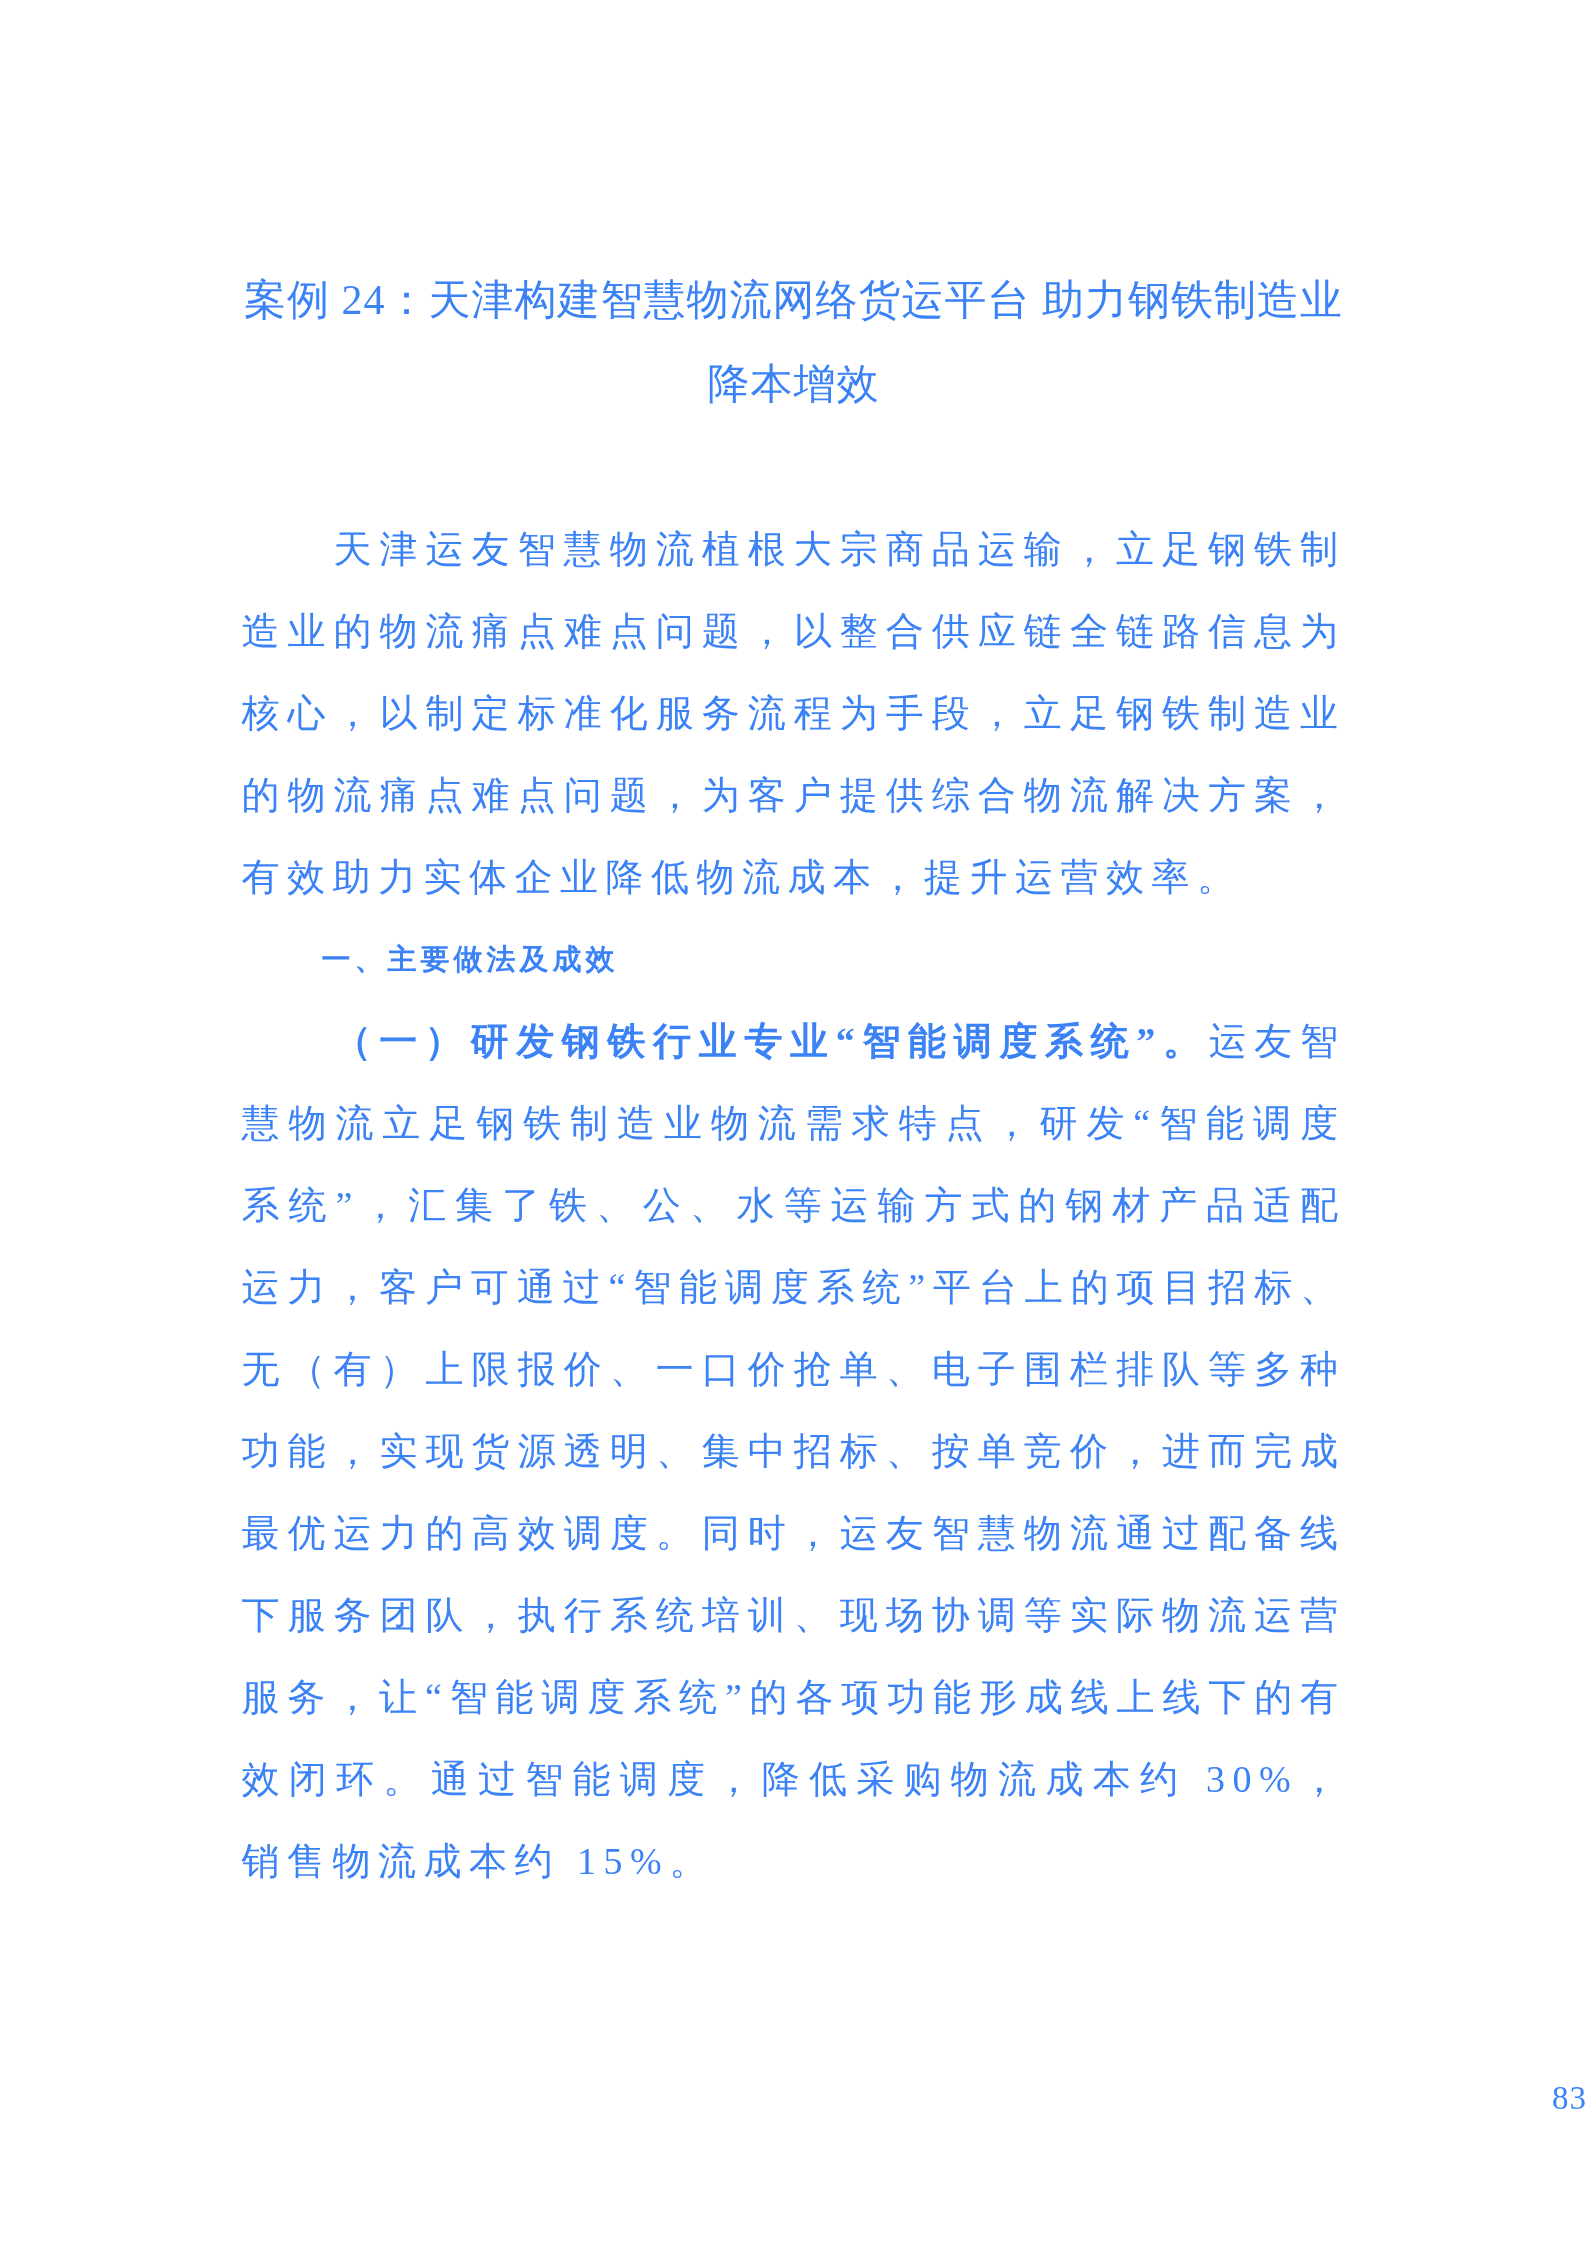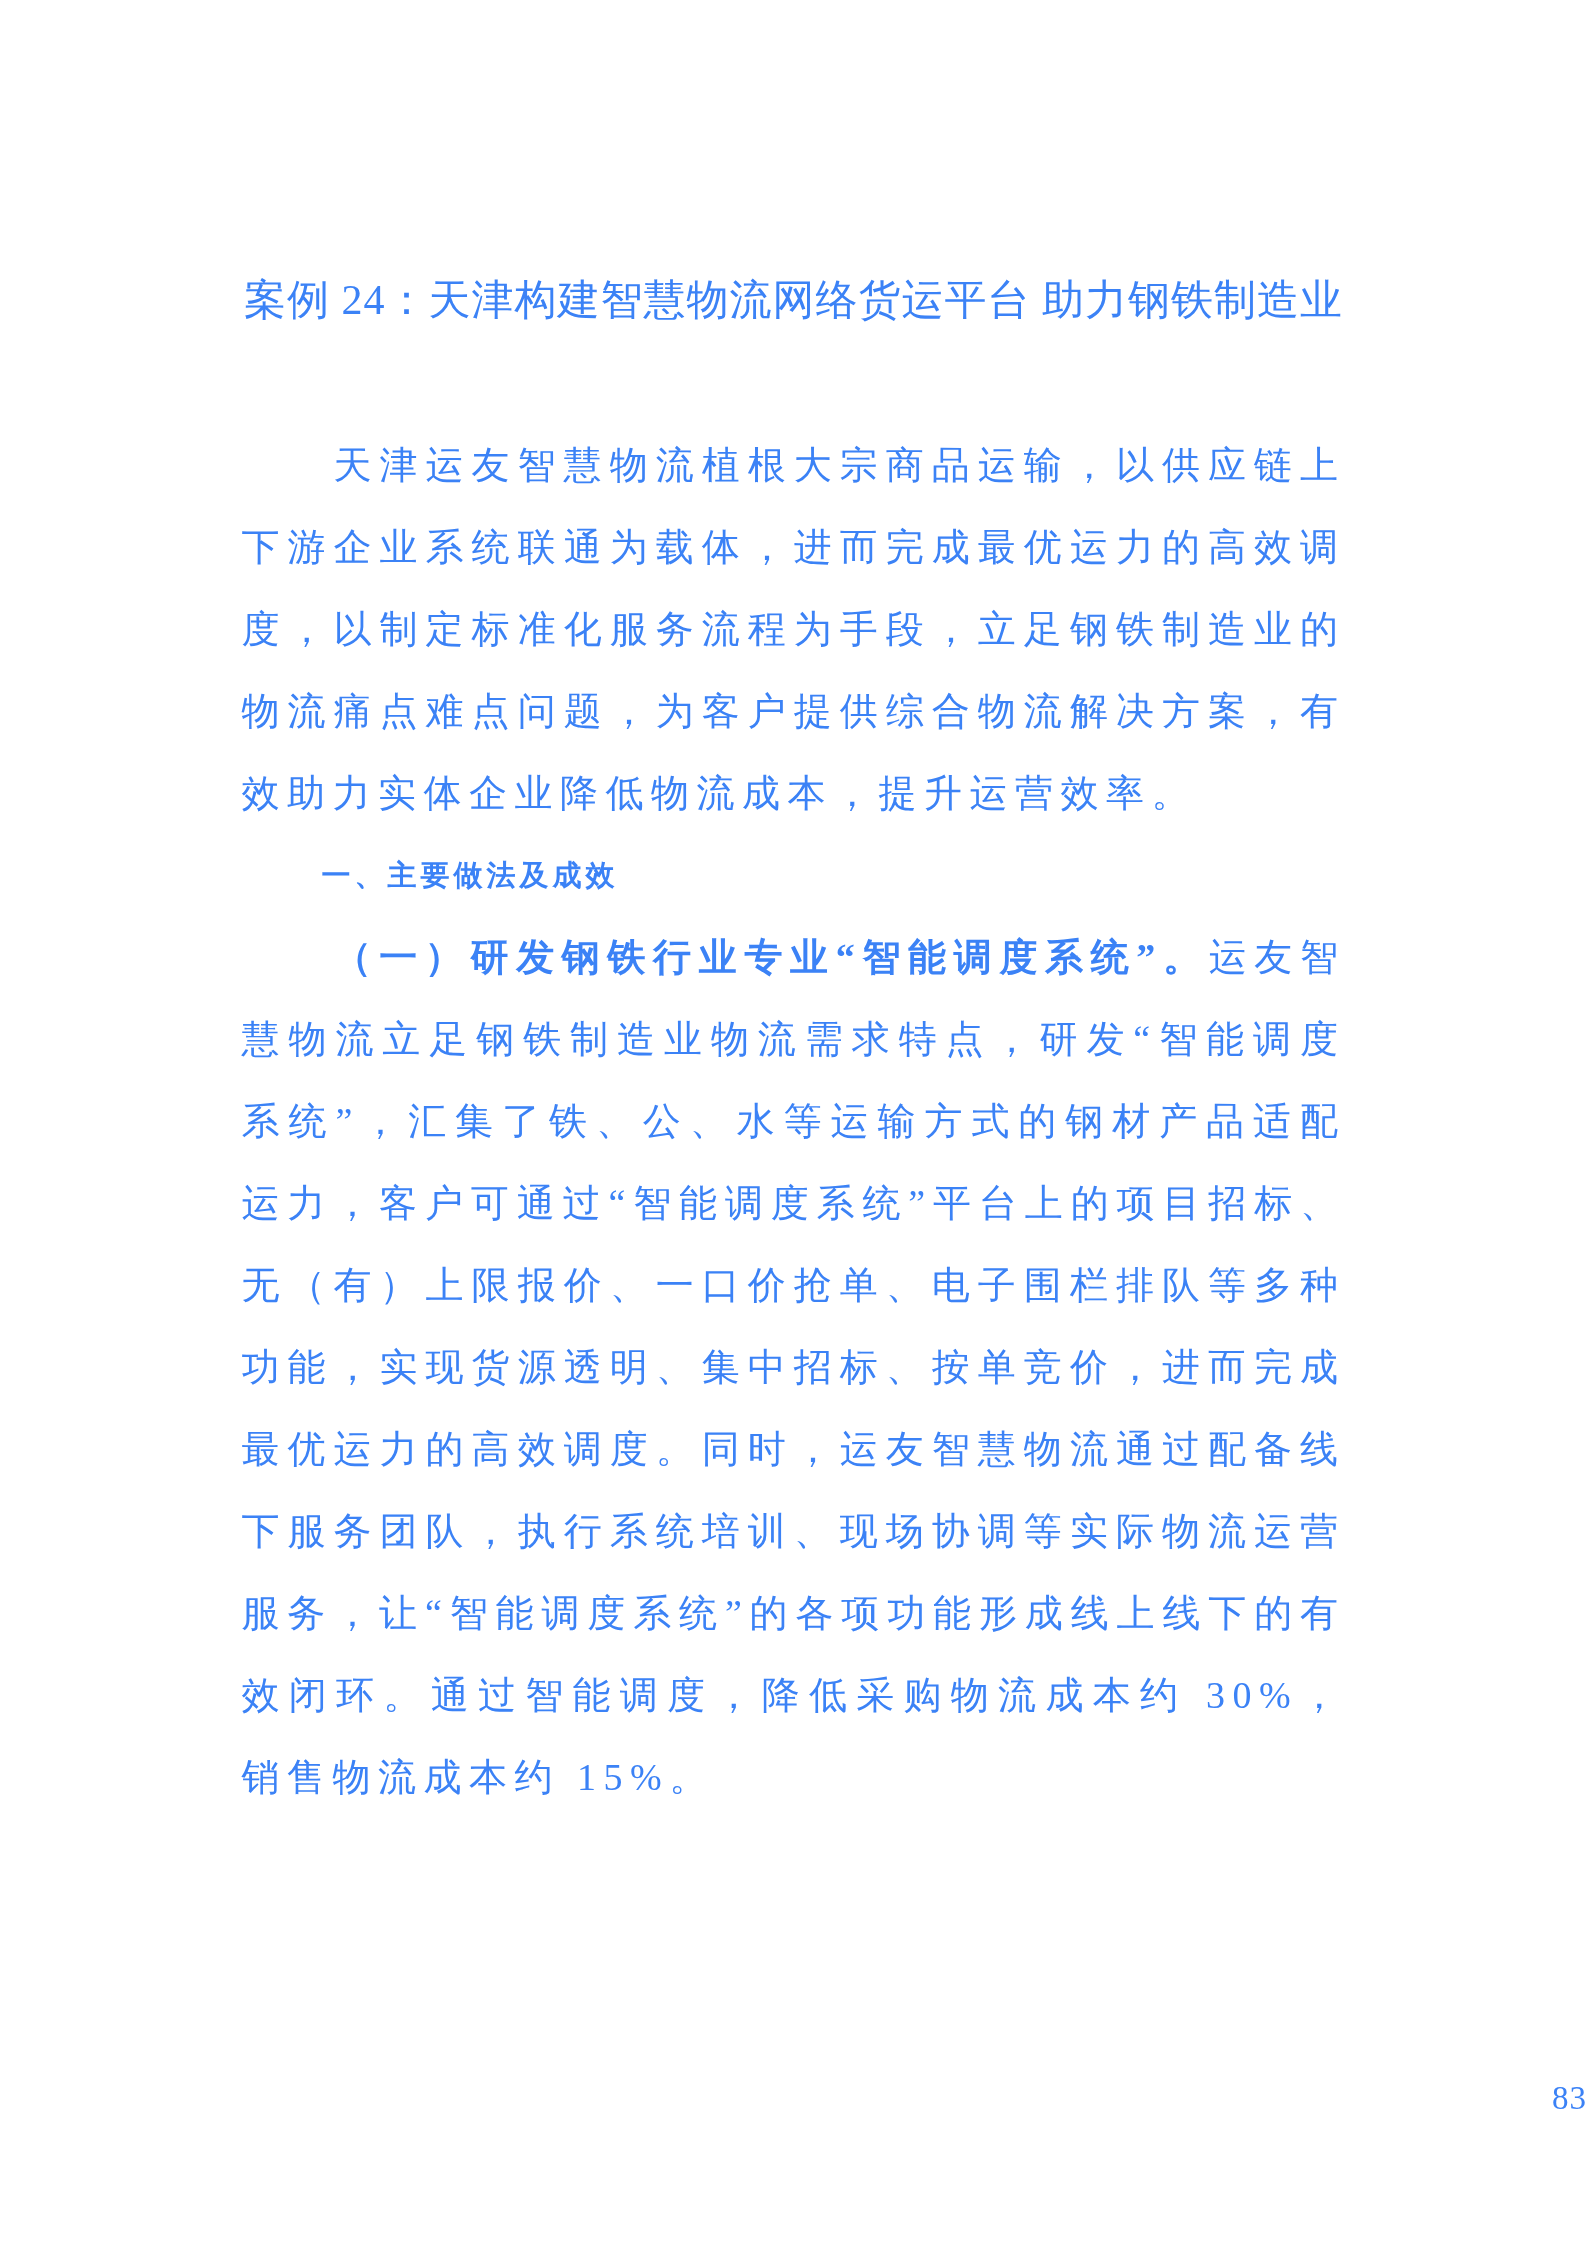--- a/index.html
+++ b/index.html
@@ -65,25 +65,26 @@
     letter-spacing: 1px;
   }
 </style>
 </head>
 <body>
 
 <div class="page">
 
   <h1 class="title">
     <span class="title-line">案例 24：天津构建智慧物流网络货运平台 助力钢铁制造业</span>
+    <span class="title-line">降本增效</span>
   </h1>
 
   <div class="content">
 
-    <p class="para"><span>天津运友智慧物流植根大宗商品运输，以供应链上下游企业系统联通为载体，进而完成最优运力的高效调度，以制定标准化服务流程为手段，立足钢铁制造业的物流痛点难点问题，为客户提供综合物流解决方案，有效助力实体企业降低物流成本，提升运营效率。</span></p>
+    <p class="para"><span>天津运友智慧物流植根大宗商品运输，立足钢铁制造业的物流痛点难点问题，以整合供应链全链路信息为核心，以制定标准化服务流程为手段，立足钢铁制造业的物流痛点难点问题，为客户提供综合物流解决方案，有效助力实体企业降低物流成本，提升运营效率。</span></p>
 
     <h2 class="heading">一、主要做法及成效</h2>
 
     <p class="para"><span class="lead">（一）研发钢铁行业专业“智能调度系统”。</span><span>运友智慧物流立足钢铁制造业物流需求特点，研发“智能调度系统”，汇集了铁、公、水等运输方式的钢材产品适配运力，客户可通过“智能调度系统”平台上的项目招标、无（有）上限报价、一口价抢单、电子围栏排队等多种功能，实现货源透明、集中招标、按单竞价，进而完成最优运力的高效调度。同时，运友智慧物流通过配备线下服务团队，执行系统培训、现场协调等实际物流运营服务，让“智能调度系统”的各项功能形成线上线下的有效闭环。通过智能调度，降低采购物流成本约 30%，销售物流成本约 15%。</span></p>
 
 
   </div>
 
   <div class="footer">83</div>
 

